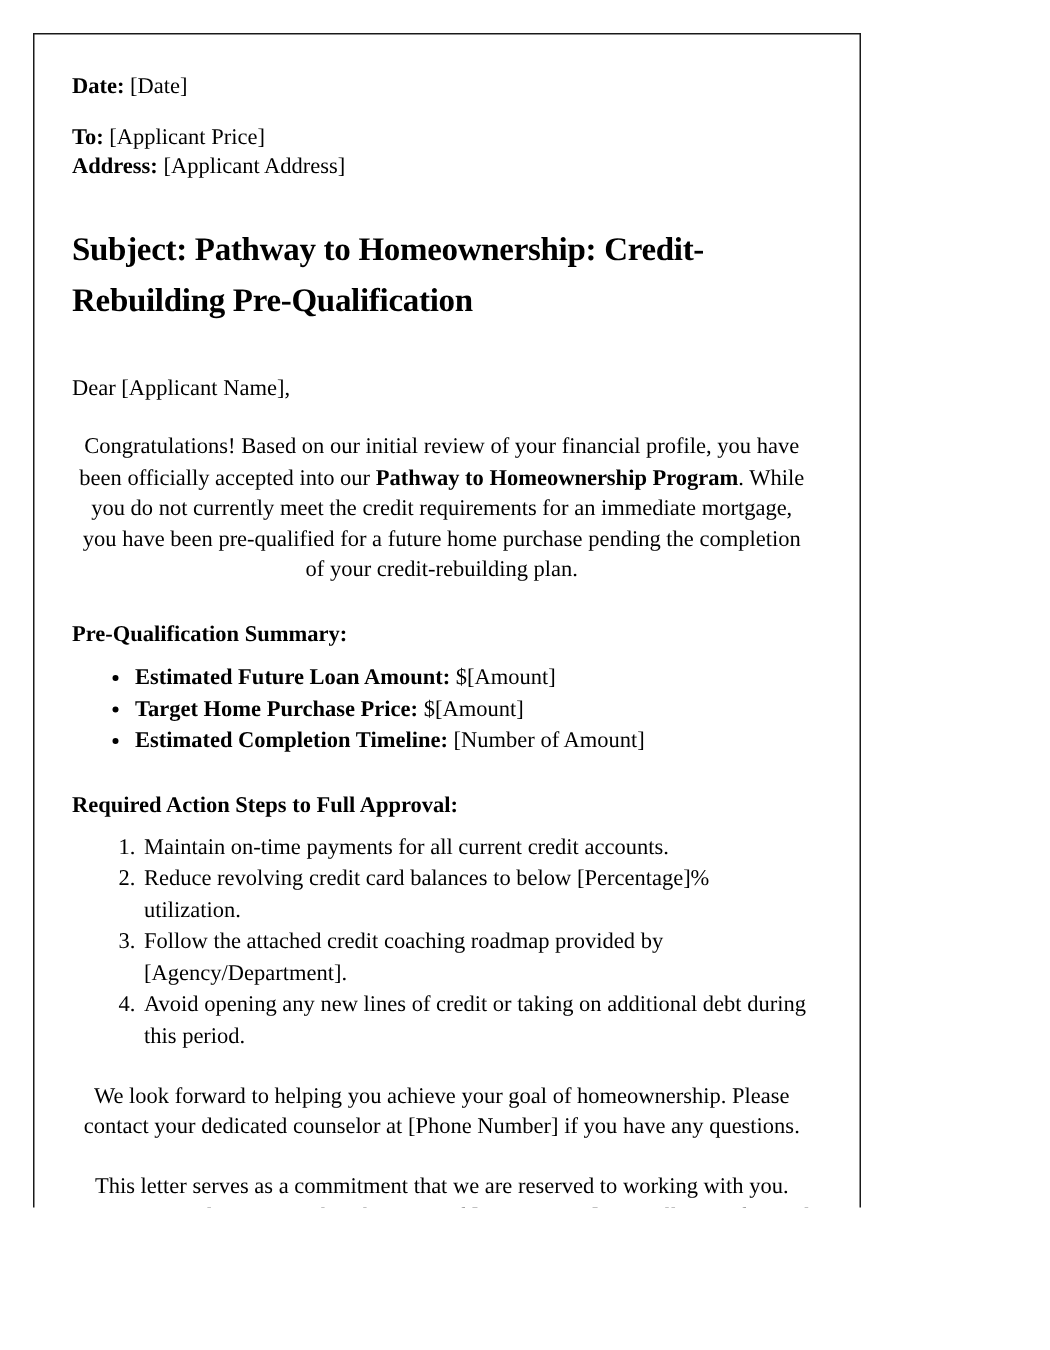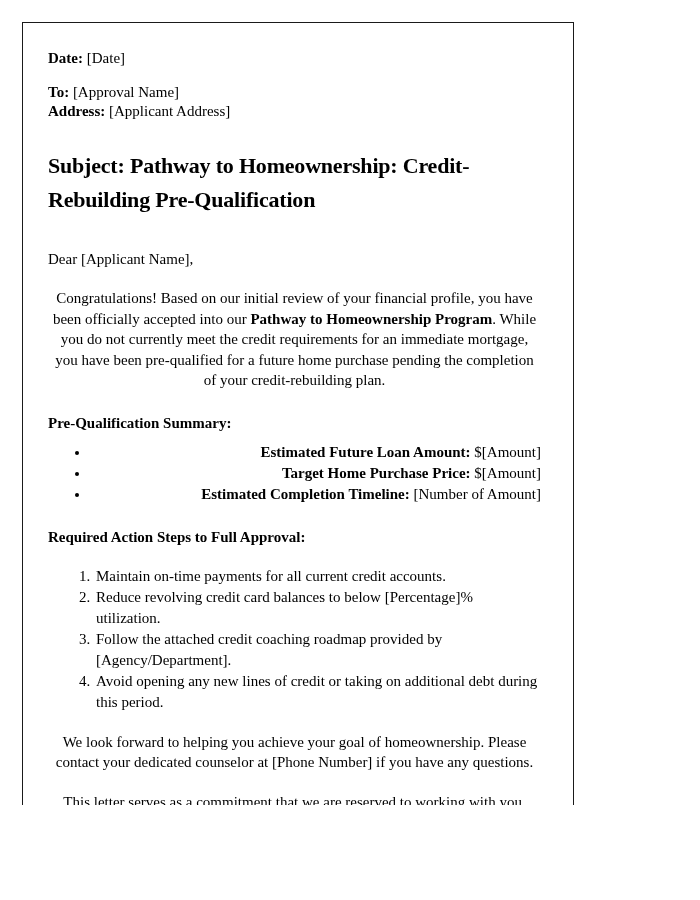--- a/index.html
+++ b/index.html
@@ -70,25 +70,24 @@
   }
 
   ul.bullets {
     margin: 9px 0 0 0;
     padding-left: 42px;
     list-style-type: disc;
   }
   ul.bullets li {
     font-size: 15px;
     line-height: 21px;
-    text-align: right;
   }
 
   ol.steps {
-    margin: 19px 0 0 0;
+    margin: 8px 0 0 0;
     padding-left: 46px;
     list-style-type: decimal;
   }
   ol.steps li {
     font-size: 15px;
     line-height: 21px;
     padding-left: 2px;
   }
 
   .sign-off {
@@ -105,21 +104,21 @@
 
     <div class="meta-line">
       <span class="label-bold">Date:</span>
       <span>[Date]</span>
     </div>
 
     <div class="meta-block-gap"></div>
 
     <div class="meta-line">
       <span class="label-bold">To:</span>
-      <span>[Approval Name]</span>
+      <span>[Applicant Price]</span>
     </div>
 
     <div class="meta-line">
       <span class="label-bold">Address:</span>
       <span>[Applicant Address]</span>
     </div>
 
     <h1 class="doc-title">Subject: Pathway to Homeownership: Credit-Rebuilding Pre-Qualification</h1>
 
     <div class="salutation">Dear [Applicant Name],</div>

